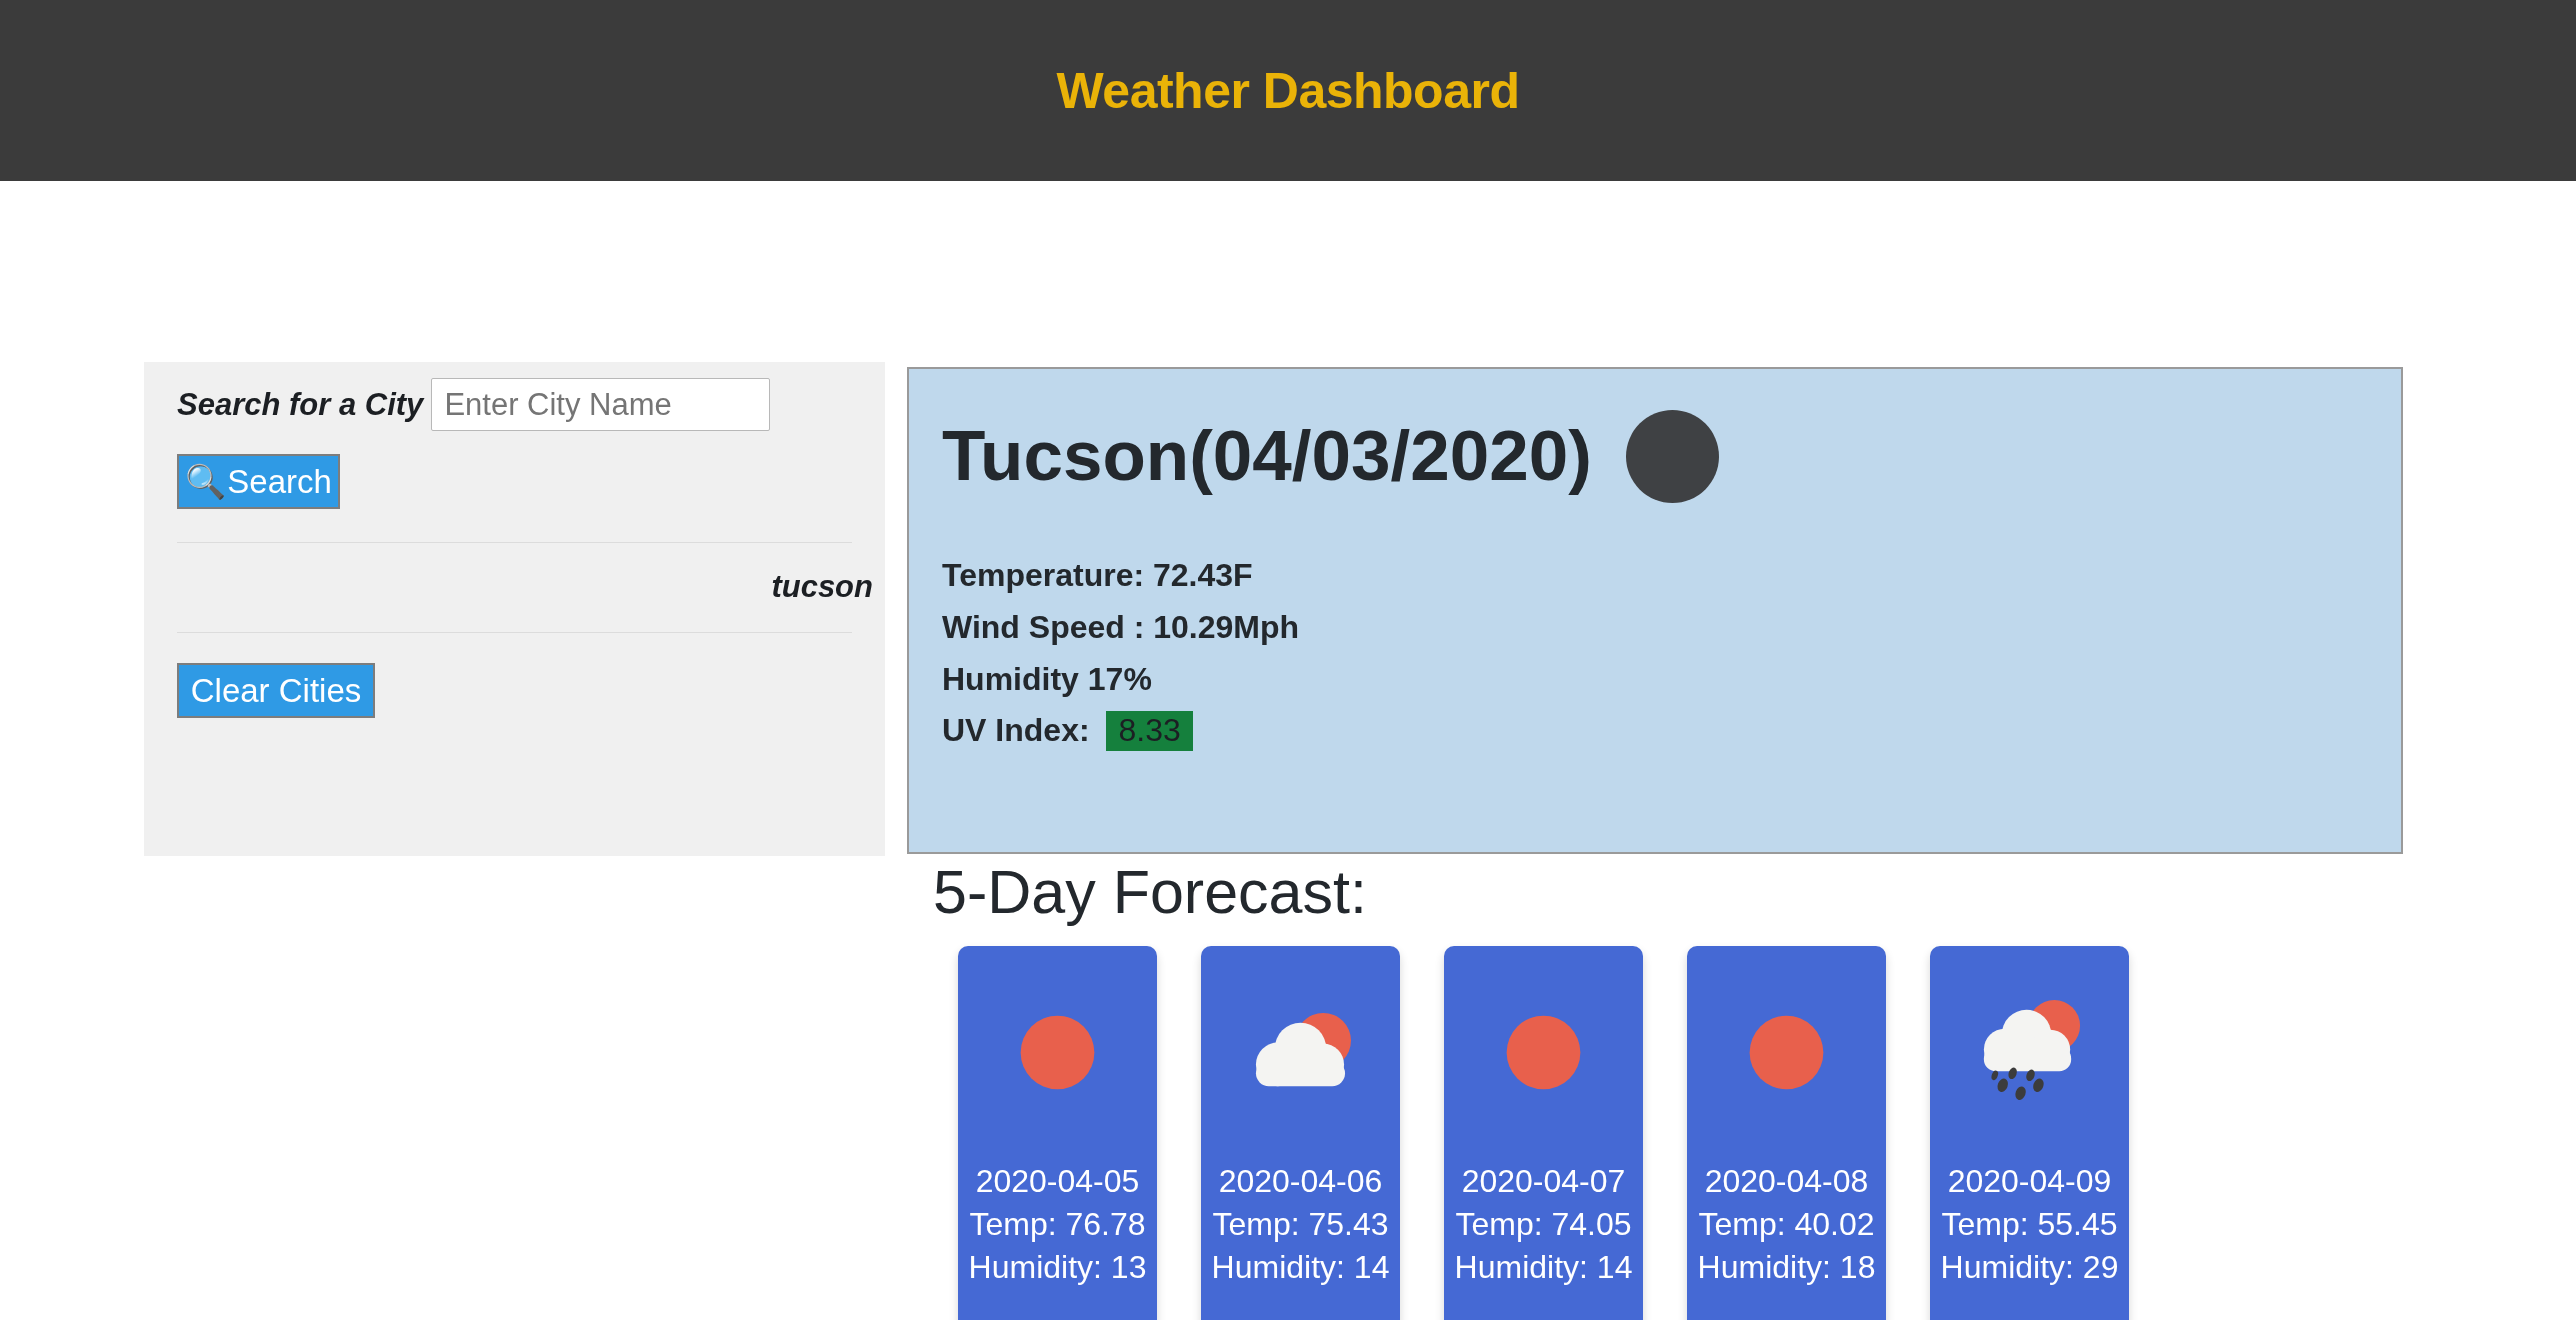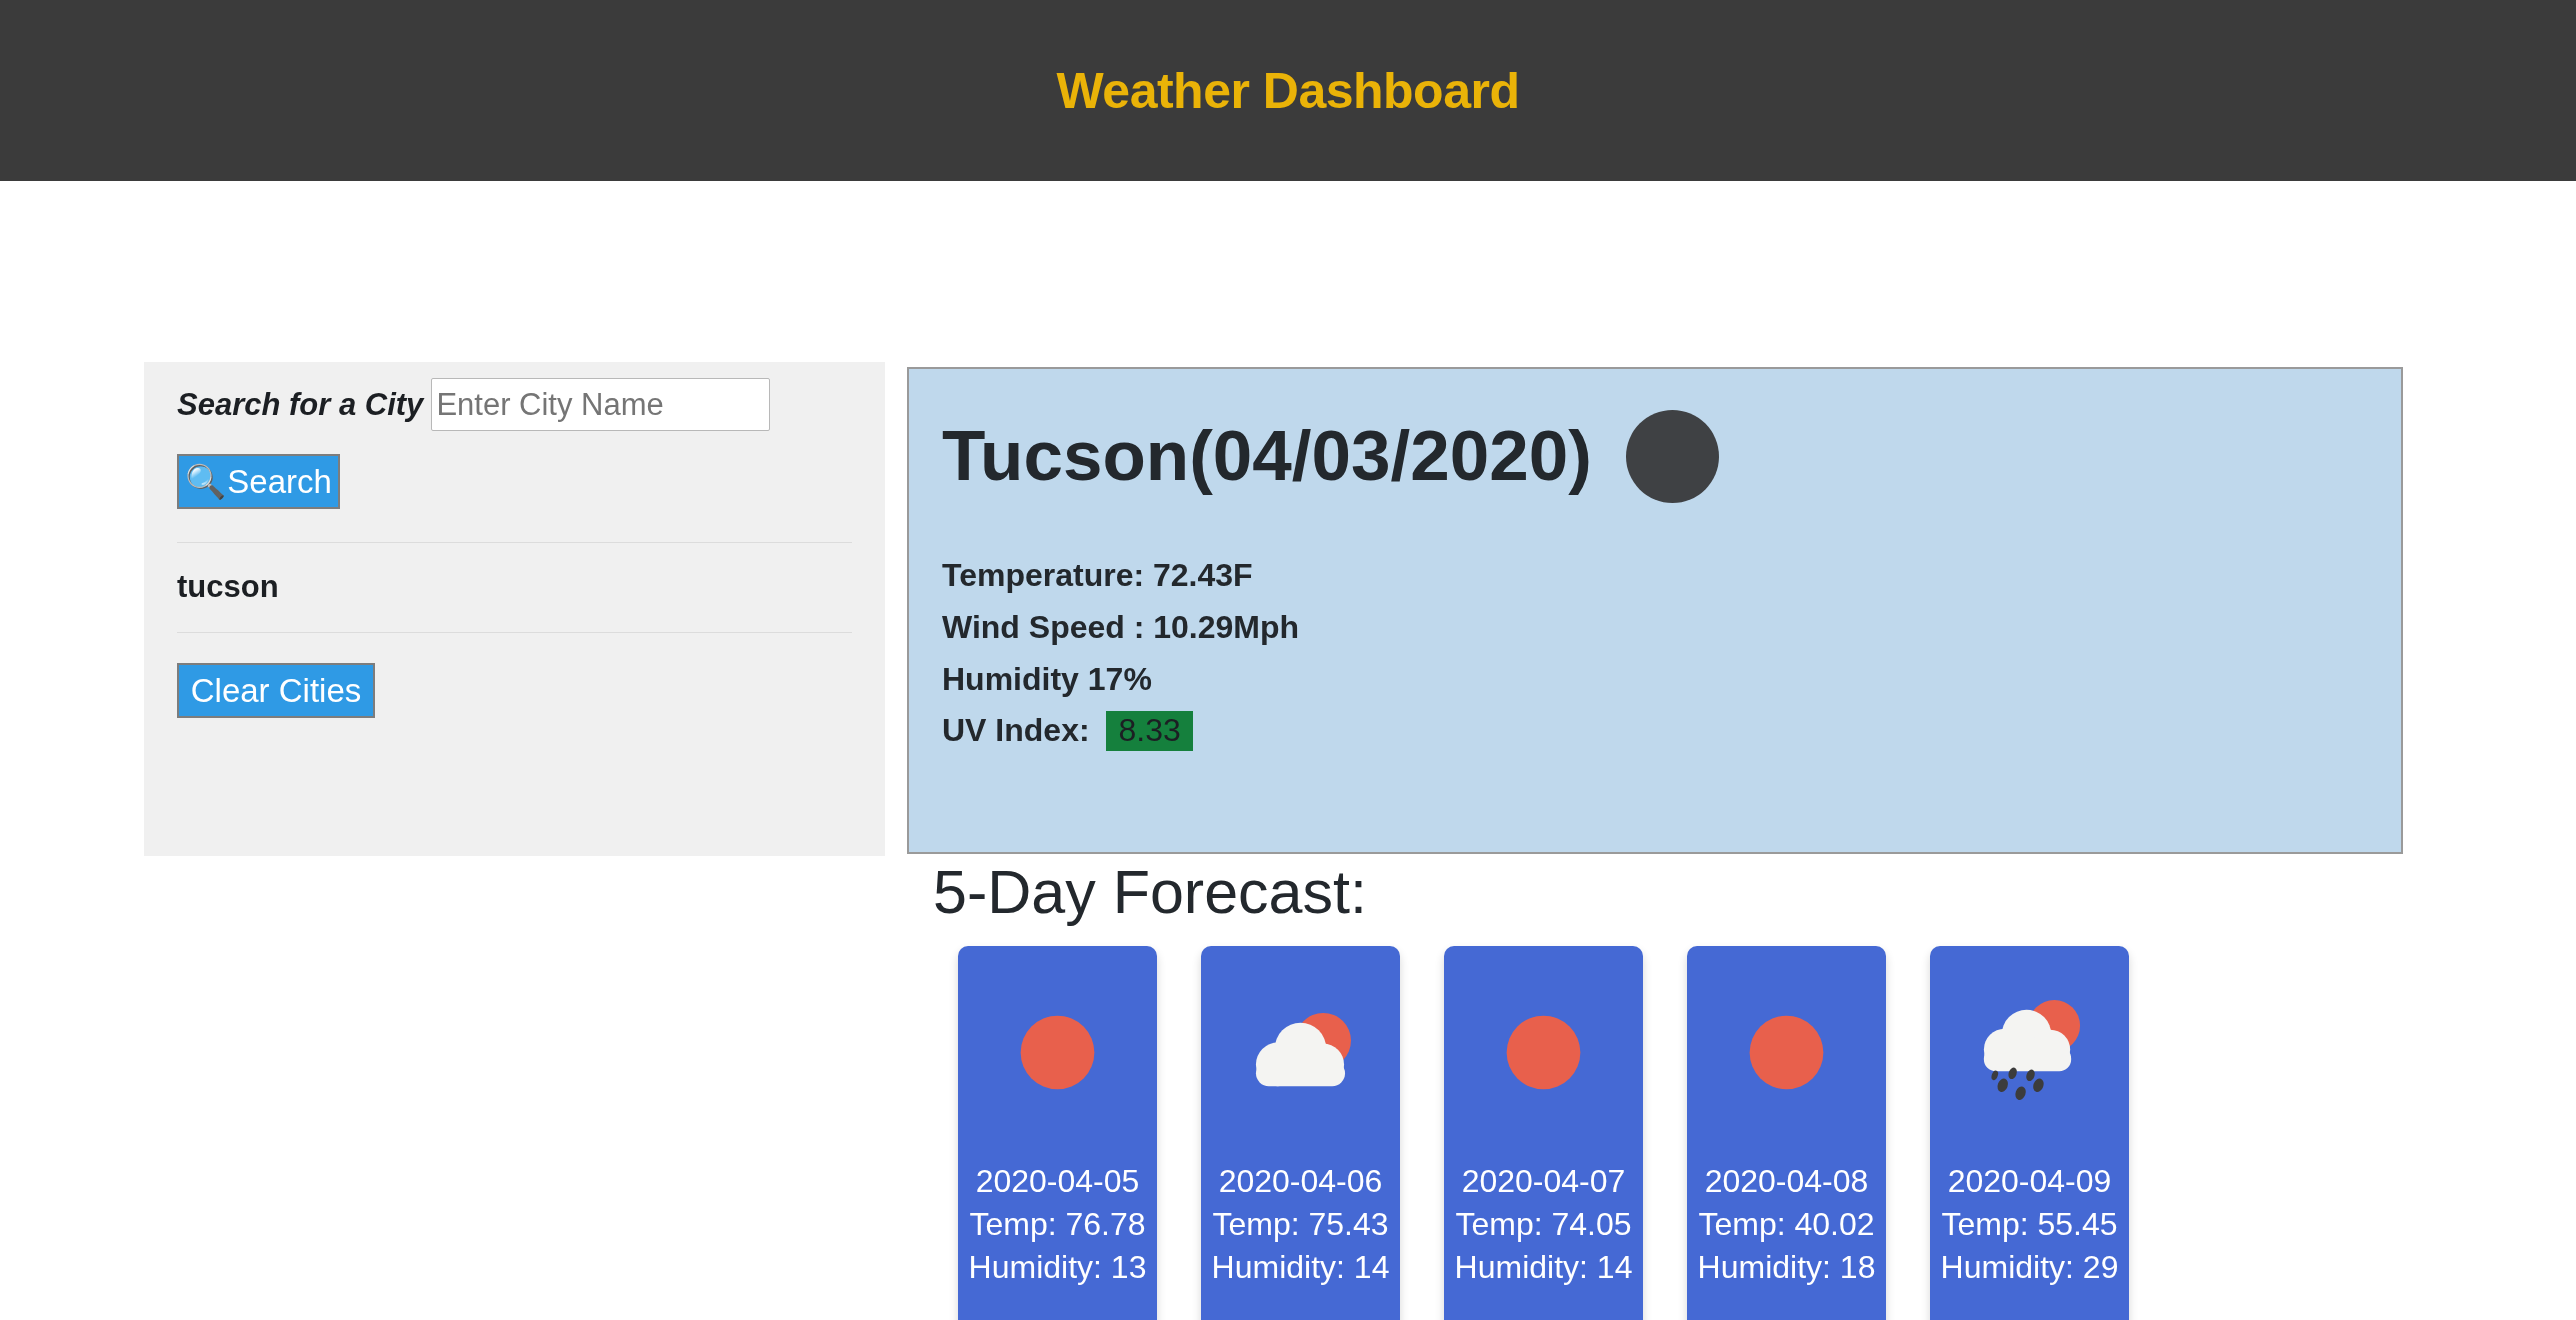--- a/index.html
+++ b/index.html
@@ -61,21 +61,21 @@
   .city-input {
     margin-left: 8px;
     width: 339px;
     height: 53px;
     font-size: 31px;
     font-family: "Liberation Sans", sans-serif;
     color: #1c1f23;
     background: #ffffff;
     border: 1px solid #b8b8b8;
     border-radius: 2px;
-    padding: 2px 4px;
+    padding: 2px 12px;
     outline: none;
   }
   .city-input::placeholder { color: #757575; }
 
   .btn {
     display: inline-flex;
     align-items: center;
     justify-content: center;
     background: #2f9ae5;
     color: #ffffff;
@@ -103,26 +103,28 @@
   }
 
   .divider {
     margin: 33px 33px 0 33px;
     height: 1px;
     background: #dcdcdc;
     border: 0;
   }
   .city-list { margin: 0; padding: 0; list-style: none; }
   .city-item {
-    padding: 28px 0 30px 33px;
+    padding: 28px 12px 30px 33px;
     font-size: 31px;
     font-weight: 700;
+    font-style: italic;
     color: #1c1f23;
     cursor: pointer;
     line-height: 1;
+    text-align: right;
   }
   .spacer-32 { height: 30px; }
 
   
   .current-card {
     position: absolute;
     left: 907px;
     top: 186px;
     width: 1496px;
     height: 487px;

